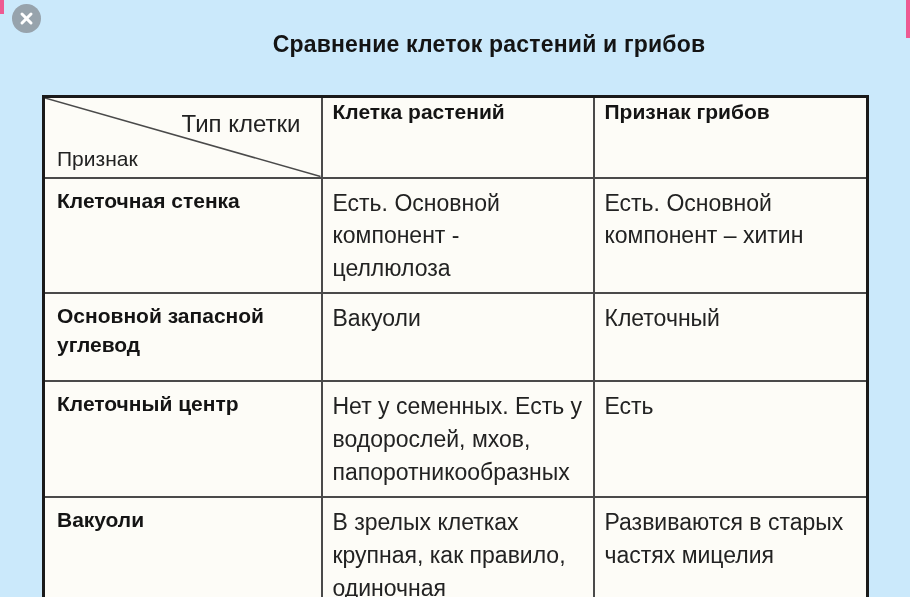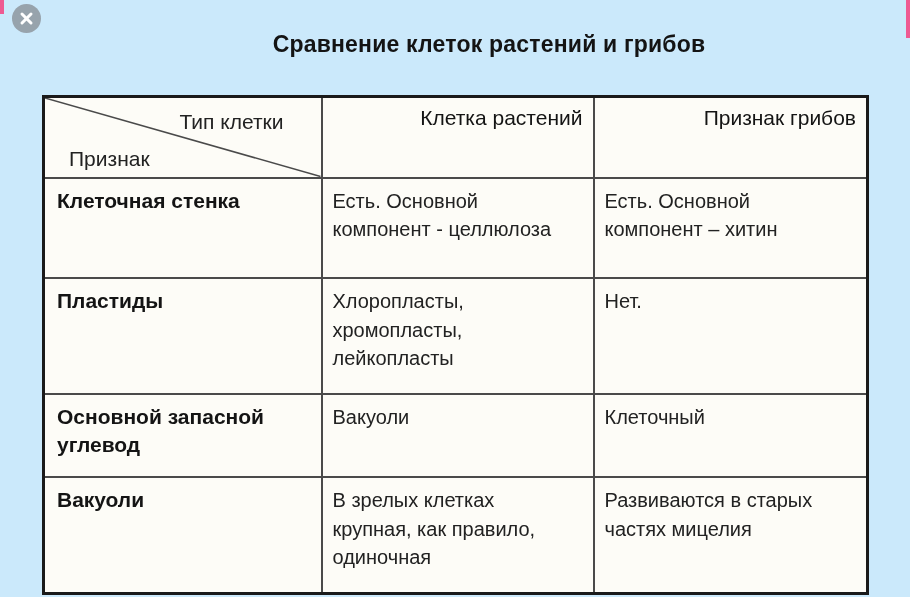--- a/index.html
+++ b/index.html
@@ -48,39 +48,39 @@
     padding:8px 10px;
     white-space:pre-line;
     color:var(--text-body);
   }
   thead tr{height:81px;}
   tbody tr:nth-child(1){height:90px;}
   tbody tr:nth-child(2){height:88px;}
   tbody tr:nth-child(3){height:68px;}
   tbody tr:nth-child(4){height:90px;}
   th.col-head{
-    font-size:21px;font-weight:normal;color:var(--text-dark);
-    text-align:right;padding-top:8px;
+    font-size:21px;font-weight:bold;color:var(--text-dark);
+    text-align:left;padding-top:2px;
   }
   th.corner-cell{position:relative;padding:0;}
   .corner-cell svg{position:absolute;left:0;top:0;width:100%;height:100%;}
   .corner-top{
-    position:absolute;top:12px;right:37px;
-    font-size:21px;font-weight:normal;color:var(--text-body);
+    position:absolute;top:12px;right:20px;
+    font-size:24px;font-weight:normal;color:var(--text-body);
   }
   .corner-bottom{
-    position:absolute;bottom:6px;left:24px;
+    position:absolute;bottom:6px;left:12px;
     font-size:21px;font-weight:normal;color:var(--text-body);
   }
   th.feature-cell{
     font-size:21px;font-weight:bold;color:var(--text-dark);
     text-align:left;padding-left:12px;line-height:1.35;
   }
   td.value-cell{
-    font-size:20px;line-height:1.42;
+    font-size:23px;line-height:1.42;
   }
 </style>
 </head>
 <body>
 
 <div class="screen">
 
   <div class="edge-accent tl"></div>
   <div class="edge-accent tr"></div>
 
@@ -117,31 +117,31 @@
       </thead>
       <tbody>
           <tr>
             <th class="feature-cell">Клеточная стенка</th>
             <td class="value-cell">Есть. Основной
 компонент - целлюлоза</td>
             <td class="value-cell">Есть. Основной
 компонент – хитин</td>
           </tr>
           <tr>
-            <th class="feature-cell">Пластиды</th>
-            <td class="value-cell">Хлоропласты,
-хромопласты,
-лейкопласты</td>
-            <td class="value-cell">Нет.</td>
-          </tr>
-          <tr>
             <th class="feature-cell">Основной запасной
 углевод</th>
             <td class="value-cell">Вакуоли</td>
             <td class="value-cell">Клеточный</td>
+          </tr>
+          <tr>
+            <th class="feature-cell">Клеточный центр</th>
+            <td class="value-cell">Нет у семенных. Есть у
+водорослей, мхов,
+папоротникообразных</td>
+            <td class="value-cell">Есть</td>
           </tr>
           <tr>
             <th class="feature-cell">Вакуоли</th>
             <td class="value-cell">В зрелых клетках
 крупная, как правило,
 одиночная</td>
             <td class="value-cell">Развиваются в старых
 частях мицелия</td>
           </tr>
         </tbody>

